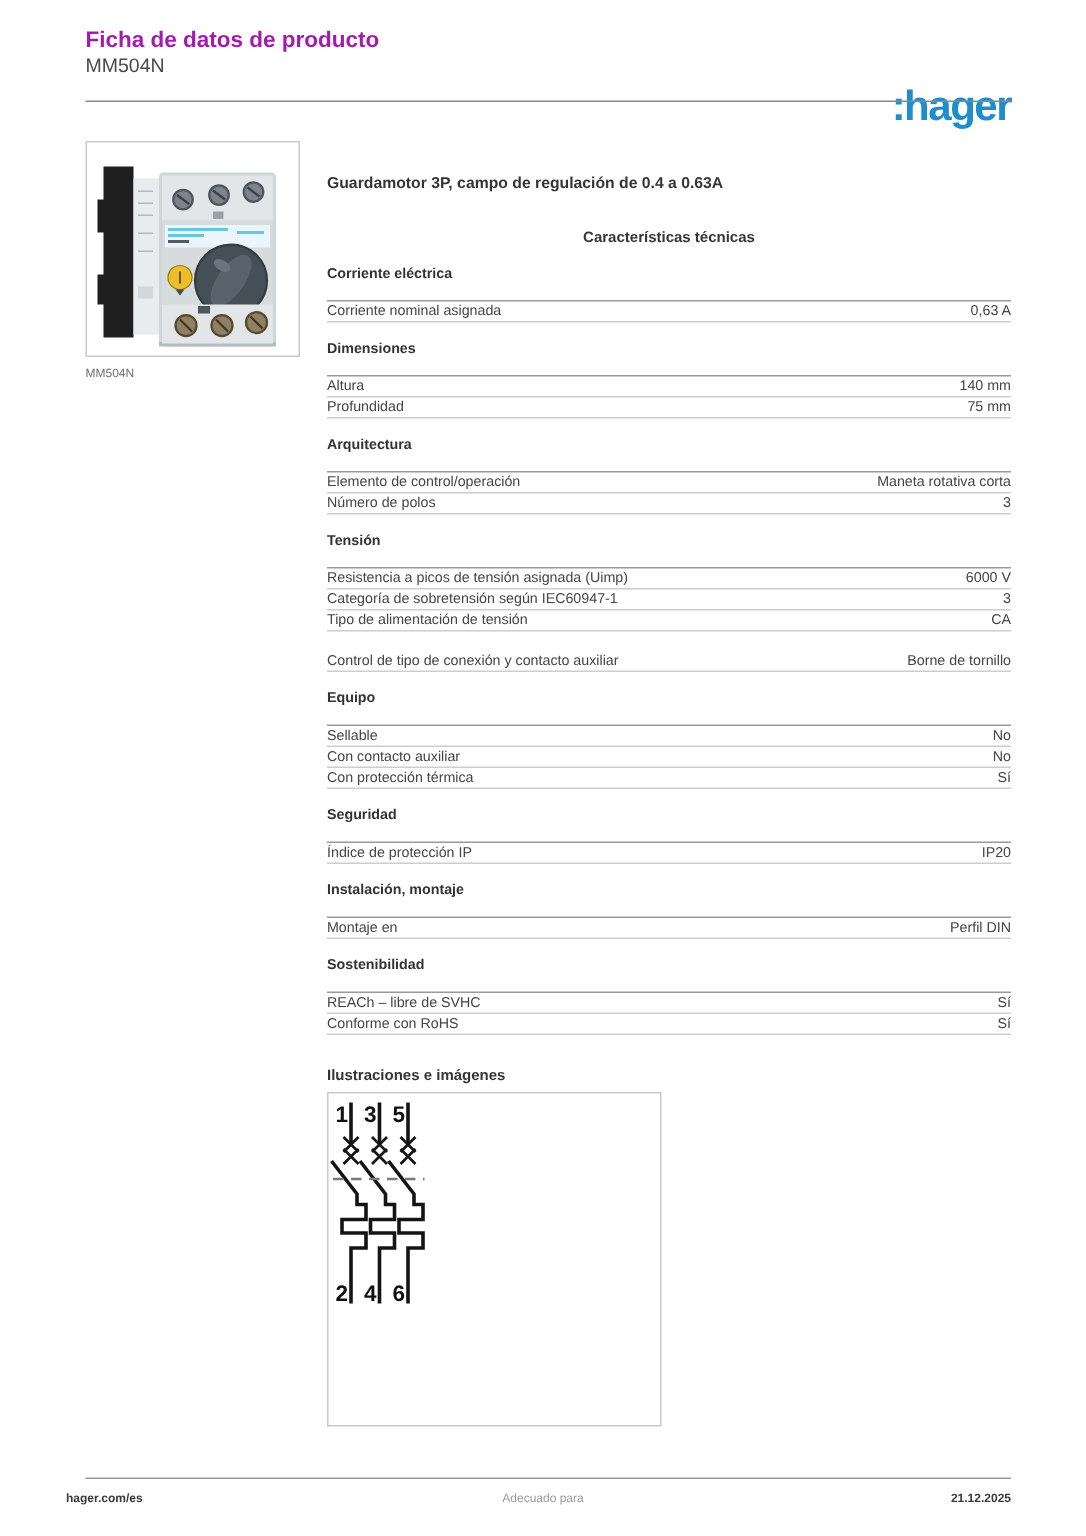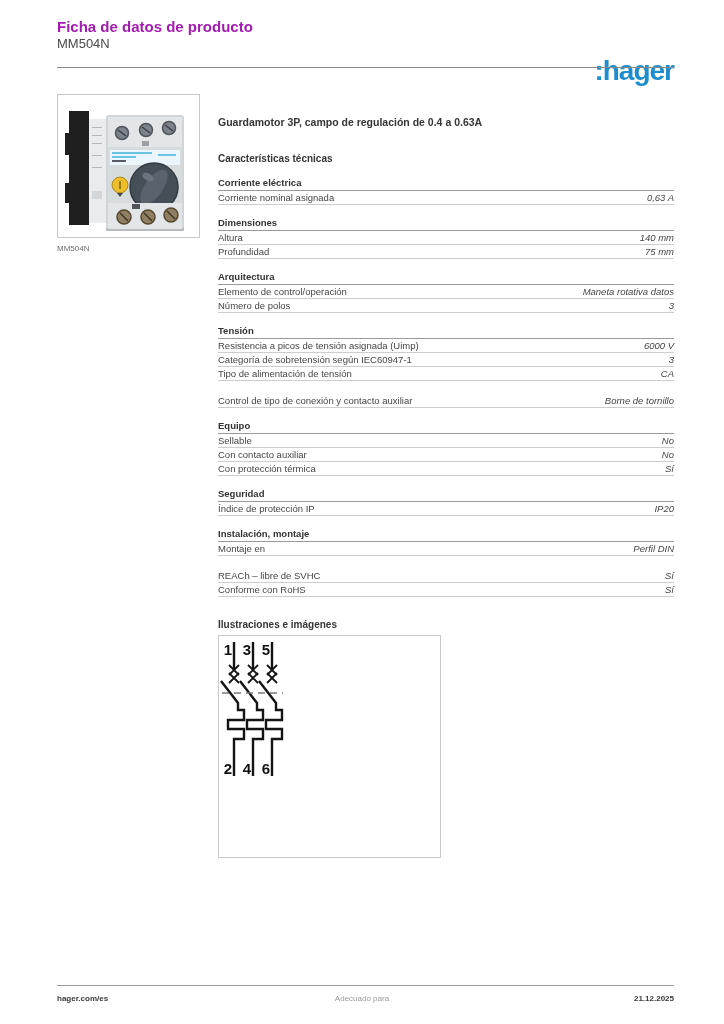--- a/index.html
+++ b/index.html
@@ -13,33 +13,33 @@
   .logo{position:absolute;right:50px;top:12px;font-size:28px;font-weight:bold;color:#1d8dcc;letter-spacing:-1px;line-height:30px;margin-top:44px;}
   .header-rule{position:absolute;left:57px;right:50px;top:67px;border-top:1px solid #8a8a8a;}
 
   
   .photo-box{position:absolute;left:57px;top:94px;width:143px;height:144px;border:1px solid #c9c9c9;background:#fff;box-sizing:border-box;}
   .photo-caption{position:absolute;left:57px;top:244px;font-size:8px;color:#6e6e6e;}
 
   
   .content{position:absolute;left:218px;top:94px;width:456px;}
   .desc{font-size:10.5px;font-weight:bold;color:#353535;line-height:13px;margin-top:22px;}
-  .specs-heading{margin-top:24px;font-size:10px;font-weight:bold;color:#353535;line-height:12px;}
+  .specs-heading{margin-top:24px;font-size:10px;font-weight:bold;color:#353535;line-height:12px;text-align:center;}
   .section{margin-top:13px;}
-  .section-title{font-size:9.5px;font-weight:bold;color:#333;line-height:10px;padding-bottom:2px;border-bottom:1px solid #9a9a9a;}
+  .section-title{font-size:9.5px;font-weight:bold;color:#333;line-height:10px;padding-bottom:12px;border-bottom:1px solid #9a9a9a;}
   .spec-row{display:flex;justify-content:space-between;align-items:baseline;font-size:9.5px;line-height:10px;padding:2px 0 1px;border-bottom:1px solid #cdcdcd;color:#454545;}
   .spec-label{text-align:right;}
-  .spec-value{text-align:right;white-space:nowrap;font-style:italic;}
+  .spec-value{text-align:right;white-space:nowrap;}
   .illus-heading{margin-top:22px;font-size:10px;font-weight:bold;color:#353535;line-height:12px;}
   .diagram-box{margin-top:4px;width:221px;height:221px;border:1px solid #c9c9c9;box-sizing:content-box;background:#fff;}
   .diagram-box svg{display:block;}
 
   
   .footer-rule{position:absolute;left:57px;right:50px;top:985px;border-top:1px solid #9a9a9a;}
-  .footer-left{position:absolute;left:57px;top:994px;font-size:8px;font-weight:bold;color:#3a3a3a;}
+  .footer-left{position:absolute;left:44px;top:994px;font-size:8px;font-weight:bold;color:#3a3a3a;}
   .footer-center{position:absolute;left:0;right:0;top:994px;text-align:center;font-size:8px;color:#9a9a9a;}
   .footer-right{position:absolute;right:50px;top:994px;font-size:8px;font-weight:bold;color:#3a3a3a;}
 </style>
 </head>
 <body>
 
 <div class="page">
 
   <div class="header">
     <div class="doc-title">Ficha de datos de producto</div>
@@ -126,21 +126,21 @@
       <div class="spec-row">
         <span class="spec-label">Profundidad</span>
         <span class="spec-value">75 mm</span>
       </div>
     </div>
 
     <div class="section">
       <div class="section-title">Arquitectura</div>
       <div class="spec-row">
         <span class="spec-label">Elemento de control/operación</span>
-        <span class="spec-value">Maneta rotativa datos</span>
+        <span class="spec-value">Maneta rotativa corta</span>
       </div>
       <div class="spec-row">
         <span class="spec-label">Número de polos</span>
         <span class="spec-value">3</span>
       </div>
     </div>
 
     <div class="section">
       <div class="section-title">Tensión</div>
       <div class="spec-row">
@@ -190,20 +190,21 @@
 
     <div class="section">
       <div class="section-title">Instalación, montaje</div>
       <div class="spec-row">
         <span class="spec-label">Montaje en</span>
         <span class="spec-value">Perfil DIN</span>
       </div>
     </div>
 
     <div class="section">
+      <div class="section-title">Sostenibilidad</div>
       <div class="spec-row">
         <span class="spec-label">REACh – libre de SVHC</span>
         <span class="spec-value">Sí</span>
       </div>
       <div class="spec-row">
         <span class="spec-label">Conforme con RoHS</span>
         <span class="spec-value">Sí</span>
       </div>
     </div>
 

